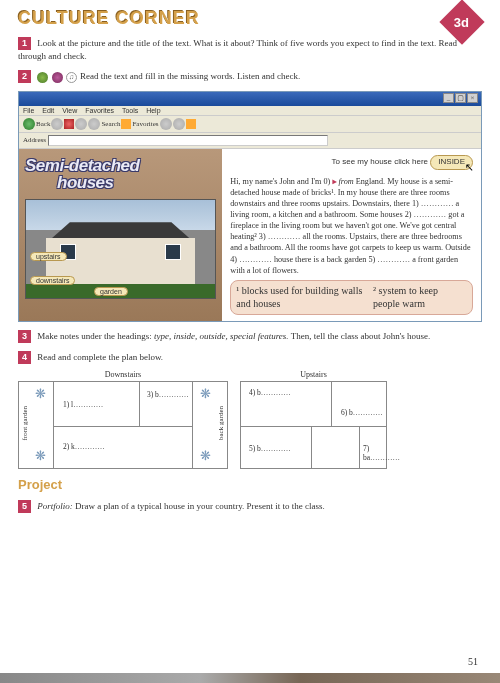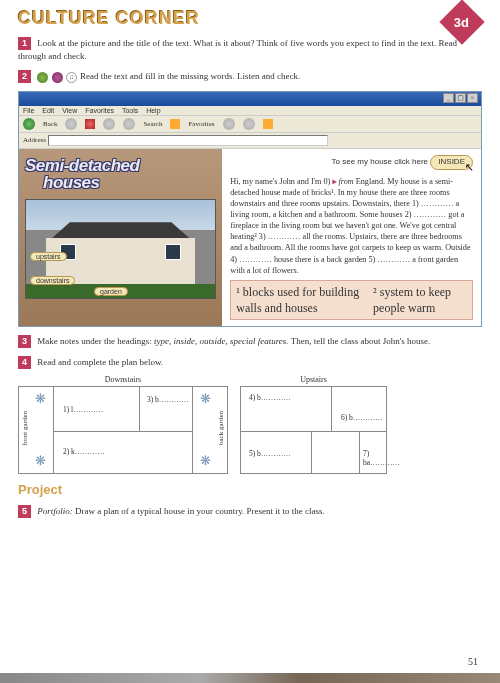--- a/index.html
+++ b/index.html
@@ -17,21 +17,21 @@
   .icon-circle { display: inline-block; width: 11px; height: 11px; border-radius: 50%; margin-right: 1px; vertical-align: middle; }
   .ic1 { background: radial-gradient(circle, #8aba4a, #4a7a2a); }
   .ic2 { background: radial-gradient(circle, #ba5a9a, #7a2a5a); }
   .ic3 { background: #fff; border: 1px solid #999; font-size: 7px; text-align: center; line-height: 9px; color: #666; }
   .browser { margin-top: 8px; border: 1px solid #7a9ab8; background: #e8e8e0; }
   .browser-titlebar { background: linear-gradient(#3a6aba, #1a4a9a); height: 14px; display: flex; justify-content: space-between; padding: 1px 3px; }
   .browser-titlebar .tbtns { display: flex; gap: 1px; }
   .browser-titlebar .tbtn { width: 11px; height: 10px; background: #d0d0d0; border: 1px solid #888; font-size: 7px; text-align: center; line-height: 8px; }
   .browser-menubar { background: #ece9d8; padding: 1px 4px; font-size: 7px; color: #333; font-family: Arial,sans-serif; }
   .browser-menubar span { margin-right: 6px; }
-  .browser-toolbar { background: #ece9d8; padding: 2px 4px; border-top: 1px solid #ccc; border-bottom: 1px solid #ccc; font-size: 7px; display: flex; align-items: center; gap: 8px; }
+  .browser-toolbar { background: #ece9d8; padding: 2px 4px; border-top: 1px solid #ccc; border-bottom: 1px solid #ccc; font-size: 7px; display: flex; align-items: center; gap: 1px; }
   .tb-icon { width: 12px; height: 12px; border-radius: 50%; display: inline-block; }
   .tb-back { background: radial-gradient(circle, #6abb6a, #2a7a2a); }
   .tb-fwd { background: radial-gradient(circle, #ccc, #aaa); }
   .tb-stop { background: radial-gradient(circle, #e66, #a22); width: 10px; height: 10px; }
   .tb-misc { width: 10px; height: 10px; background: #fa3; display: inline-block; }
   .browser-addr { background: #ece9d8; padding: 2px 4px; font-size: 7px; border-bottom: 1px solid #ccc; }
   .addr-field { display: inline-block; background: #fff; border: 1px inset #ccc; width: 280px; height: 11px; vertical-align: middle; }
   .content-area { display: flex; background: #fff; }
   .left-panel { width: 44%; background: linear-gradient(#b8987a, #9a7858); position: relative; padding: 8px 6px 10px; }
   .semi-title { font-family: Arial, sans-serif; font-weight: bold; font-size: 17px; color: #eaeaf5; text-shadow: 1px 1px 0 #3a3a6a, -1px -1px 0 #3a3a6a, 1px -1px 0 #3a3a6a, -1px 1px 0 #3a3a6a; line-height: 1; font-style: italic; letter-spacing: -0.5px; }
@@ -46,21 +46,21 @@
   .label-pill { position: absolute; background: #f5e8b8; border: 1px solid #b89850; border-radius: 8px; padding: 0 5px; font-size: 7px; font-family: Arial, sans-serif; }
   .lbl-up { top: 52px; left: 4px; }
   .lbl-down { top: 76px; left: 4px; }
   .lbl-garden { bottom: 2px; left: 68px; }
   .right-panel { width: 56%; padding: 6px 8px; font-size: 8.2px; line-height: 1.35; }
   .inside-row { text-align: right; margin-bottom: 6px; font-family: Arial, sans-serif; font-size: 8px; }
   .inside-btn { display: inline-block; background: #f5e8b8; border: 1px solid #b89850; border-radius: 10px; padding: 1px 7px; font-weight: normal; font-size: 8px; position: relative; }
   .cursor { position: absolute; right: -2px; bottom: -6px; font-size: 11px; color: #000; }
   .red-arrow { color: #c03a5a; font-weight: bold; }
   .italic { font-style: italic; }
-  .footnote-box { margin-top: 4px; background: #f5e0d0; border: 1px solid #d8a898; border-radius: 0; padding: 3px 5px; font-size: 12px; display: flex; gap: 1px; }
+  .footnote-box { margin-top: 4px; background: #f5e0d0; border: 1px solid #d8a898; border-radius: 8px; padding: 3px 5px; font-size: 10px; display: flex; gap: 1px; }
   .plans { display: flex; gap: 12px; margin-top: 6px; }
   .plan { border: 1px solid #888; position: relative; background: #fff; }
   .plan-d { width: 210px; height: 88px; }
   .plan-u { width: 147px; height: 88px; }
   .plan-title { text-align: center; font-size: 8px; margin-bottom: 2px; }
   .room-line { position: absolute; background: #888; }
   .plan-label { position: absolute; font-size: 7.5px; }
   .vtext { writing-mode: vertical-rl; transform: rotate(180deg); font-size: 7px; }
   .front-g { position: absolute; left: 2px; top: 24px; }
   .back-g { position: absolute; right: 2px; top: 24px; }
@@ -126,21 +126,21 @@
       <span class="tb-icon tb-fwd"></span>
       <span class="tb-misc"></span>
     </div>
     <div class="browser-addr">
       <span>Address</span>
       <span class="addr-field"></span>
     </div>
     <div class="content-area">
       <div class="left-panel">
         <div class="semi-title">Semi-detached</div>
-        <div class="semi-title" style="margin-left:18px">houses</div>
+        <div class="semi-title" style="margin-left:32px">houses</div>
         <div class="house-img">
           <div class="sky"></div>
           <div class="roof"></div>
           <div class="wall"></div>
           <div class="grass"></div>
           <div class="label-pill lbl-up">upstairs</div>
           <div class="label-pill lbl-down">downstairs</div>
           <div class="label-pill lbl-garden">garden</div>
         </div>
       </div>

